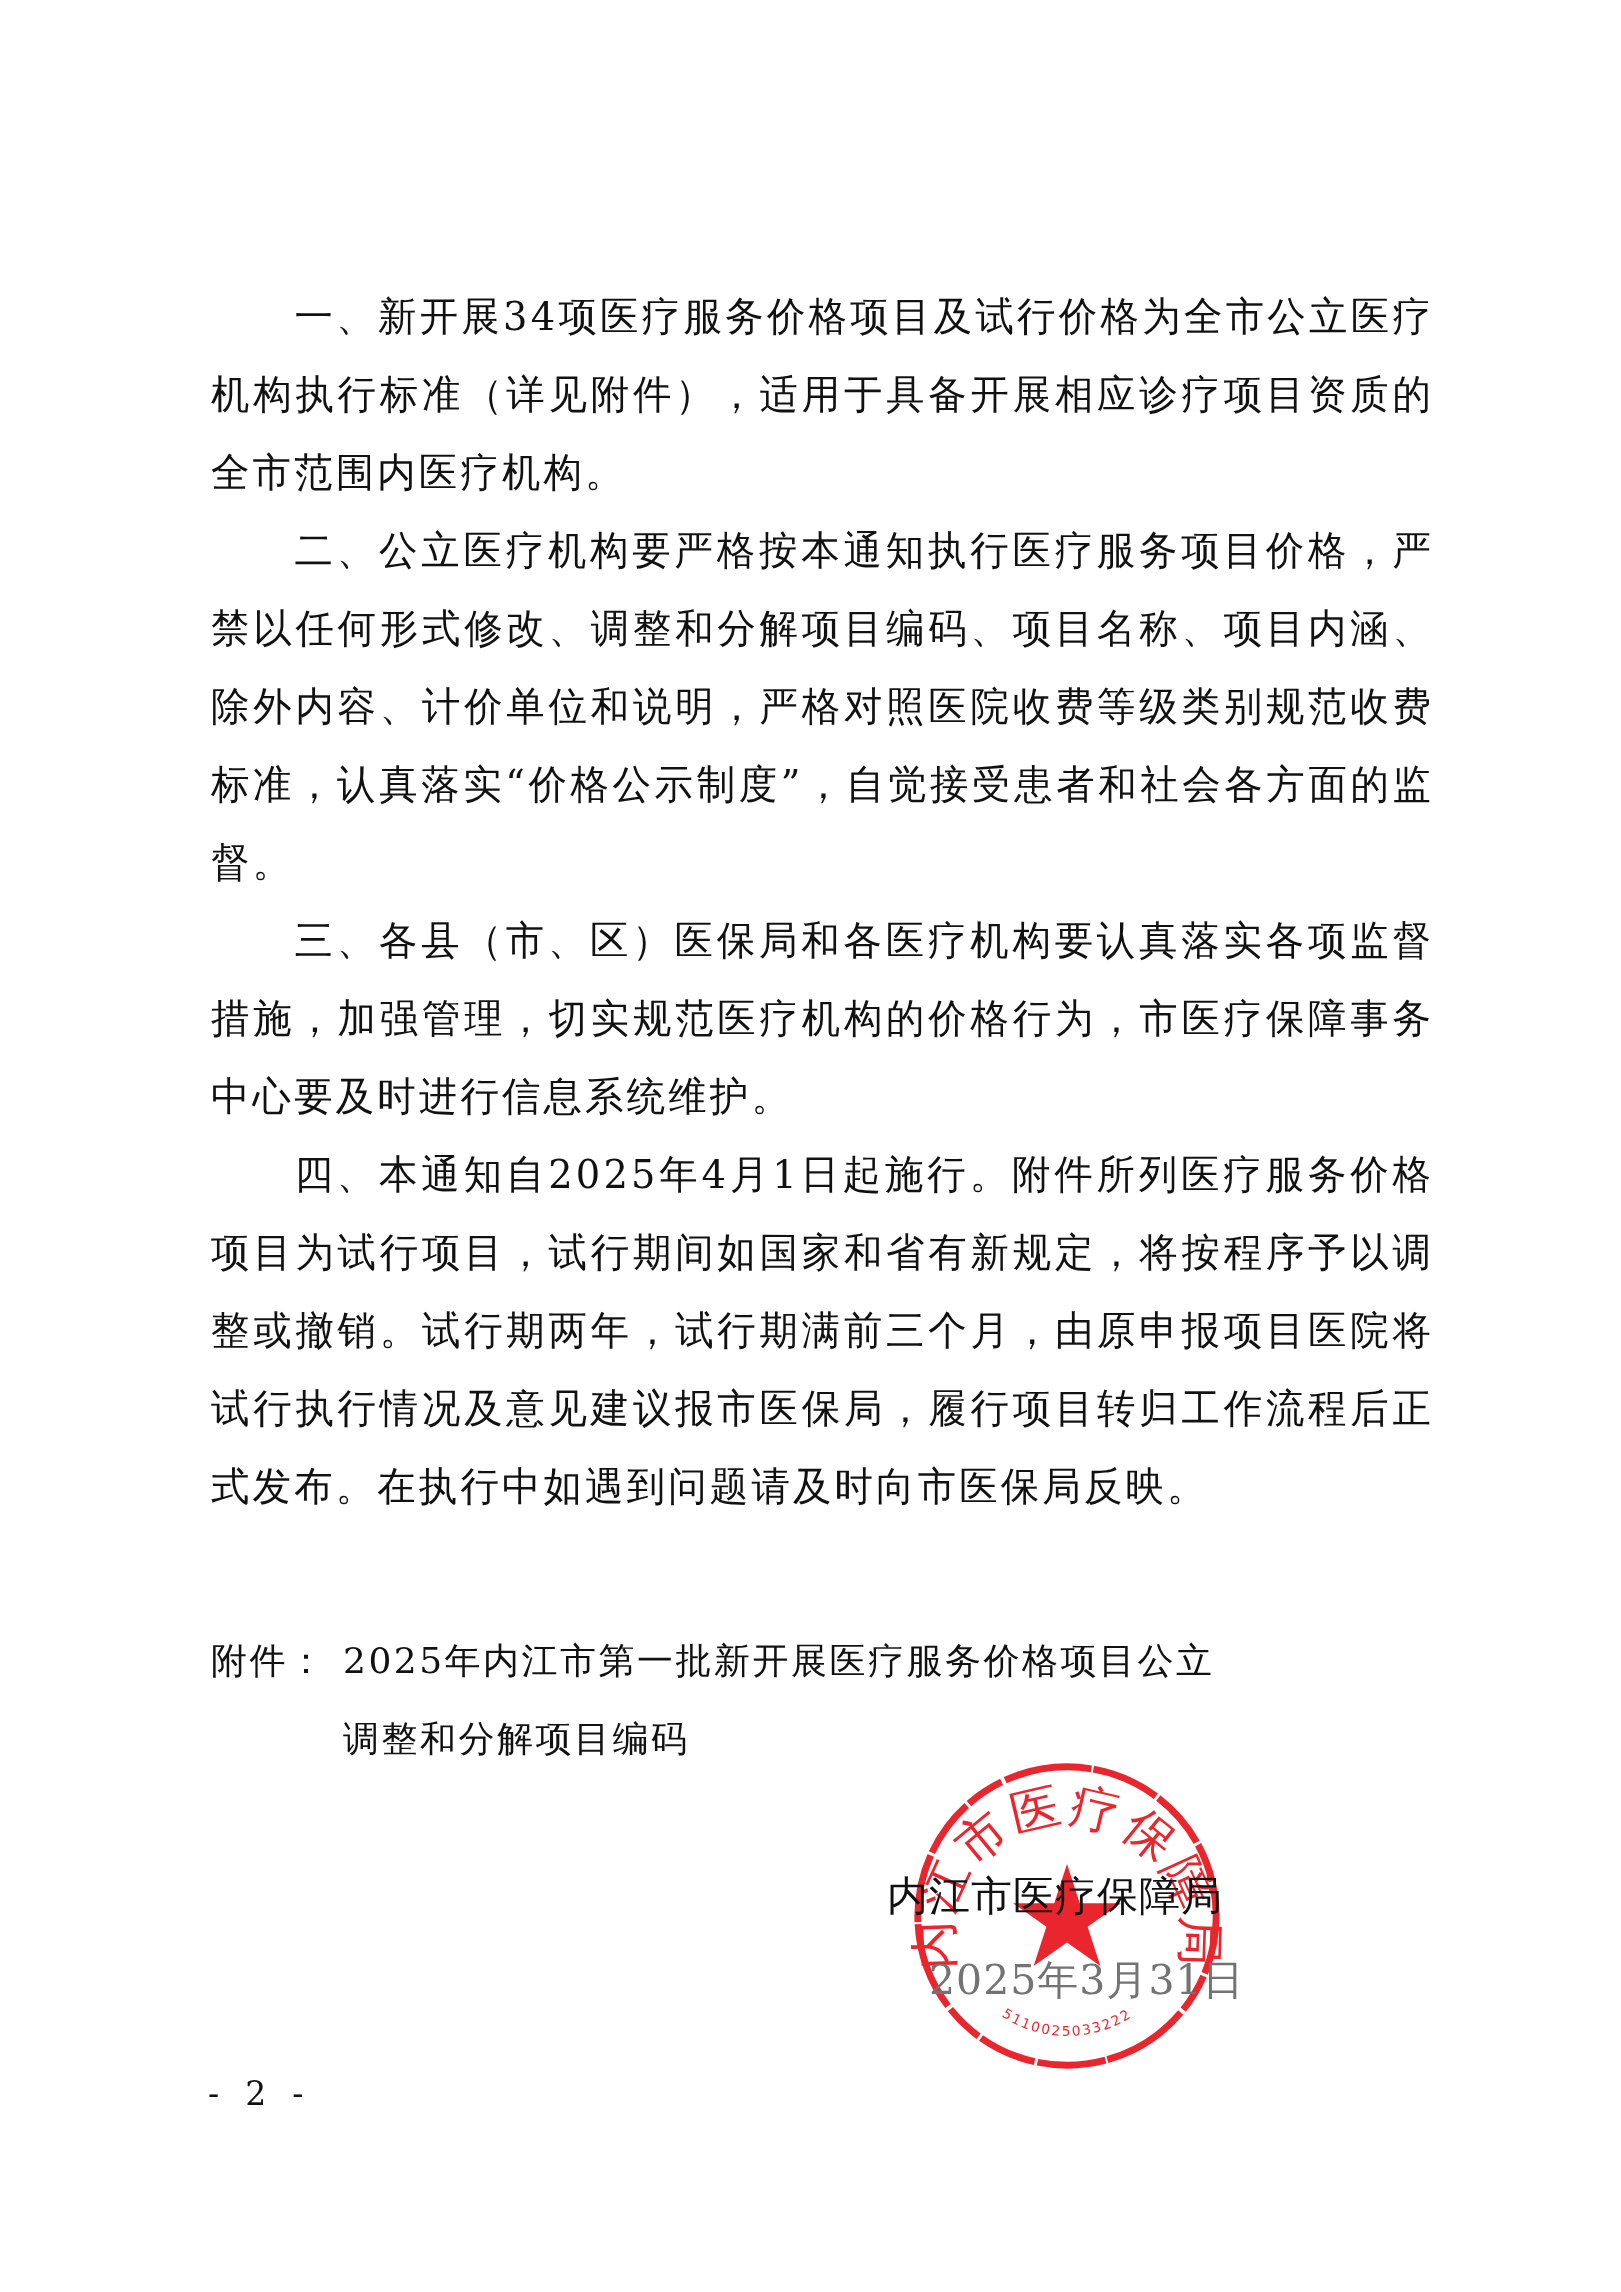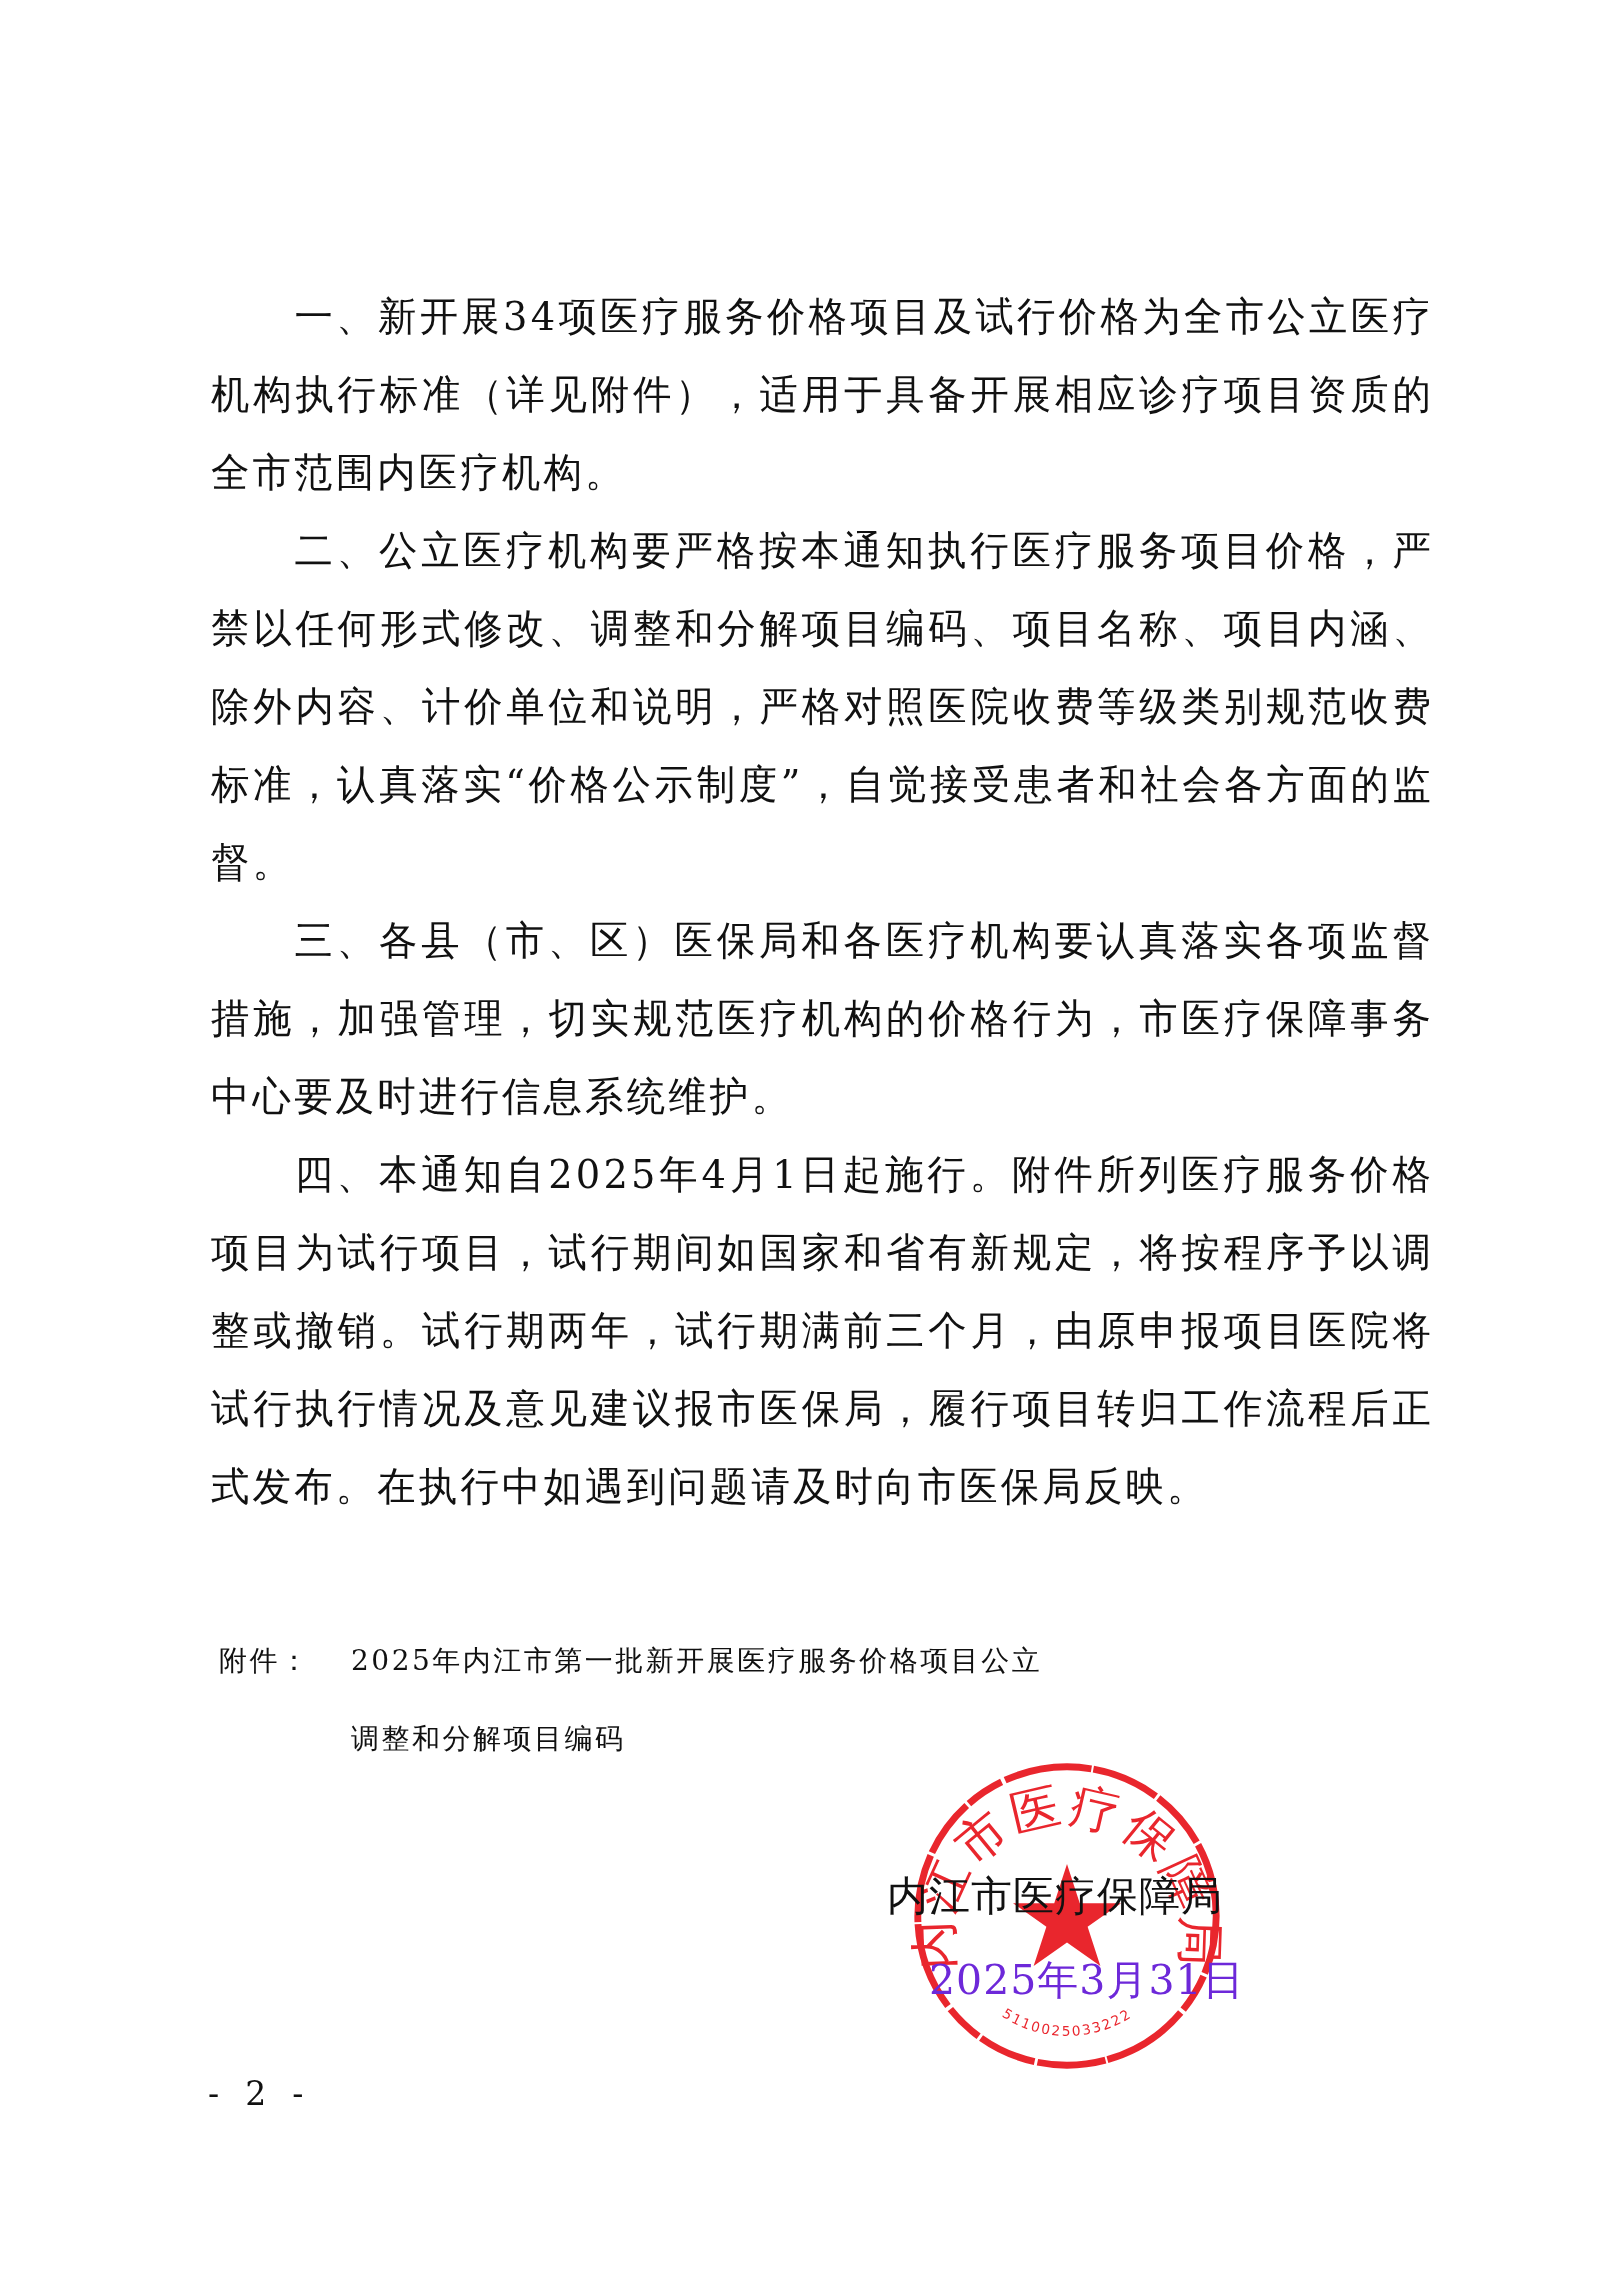--- a/index.html
+++ b/index.html
@@ -36,23 +36,23 @@
       text-indent: 87px;
       text-align: justify;
       text-justify: inter-character;
       word-break: break-all;
       transform: scaleX(0.96);
       transform-origin: left top;
       width: 1274px;
     }
     .attachment {
       position: absolute;
-      left: 219px;
+      left: 211px;
       top: 1622px;
-      font-size: 28px;
+      font-size: 36px;
       line-height: 78px;
       letter-spacing: 2.5px;
       white-space: nowrap;
     }
     .attachment .label {
       display: inline-block;
       width: 132px;
     }
     .attachment .second {
       display: block;
@@ -77,21 +77,21 @@
       color: #111;
     }
     .sig-date {
       position: absolute;
       left: 929px;
       top: 1941px;
       font-size: 41px;
       line-height: 78px;
       letter-spacing: 1px;
       white-space: nowrap;
-      color: #6d28d9;
+      color: #737373;
     }
     .page-number {
       position: absolute;
       left: 208px;
       top: 2074px;
       font-size: 33px;
       line-height: 39px;
       letter-spacing: 7.8px;
       white-space: nowrap;
       color: #111;

